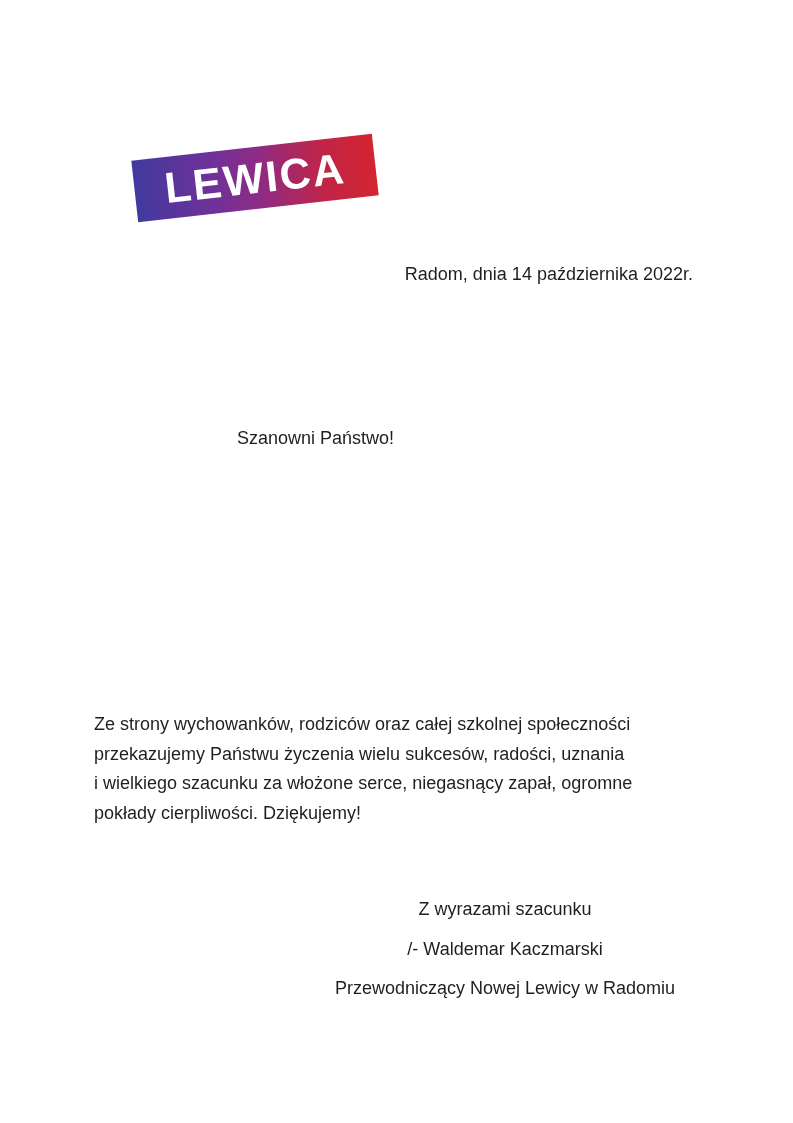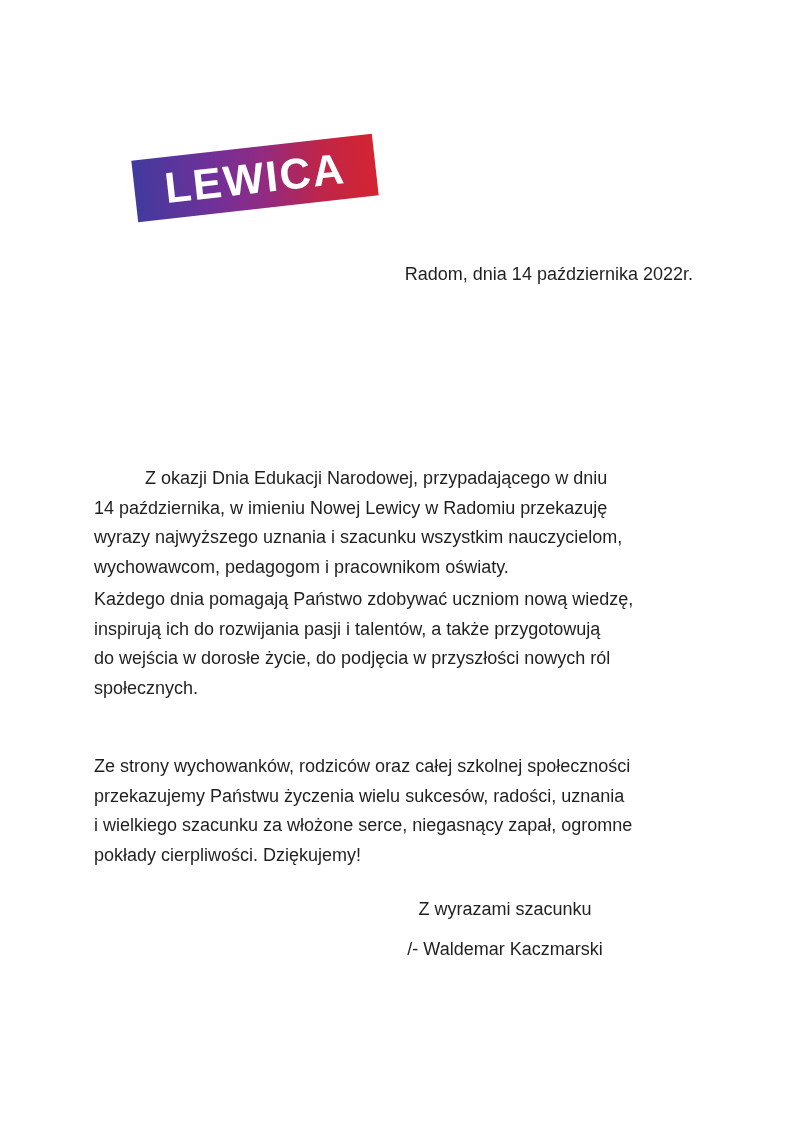--- a/index.html
+++ b/index.html
@@ -55,21 +55,21 @@
   .salutation {
     left: 237px;
     top: 424px;
   }
   .para {
     left: 94px;
     width: 644px;
   }
   .para-1 { top: 464px; text-indent: 51px; }
   .para-2 { top: 585px; }
-  .para-3 { top: 710px; margin-top: 42px; }
+  .para-3 { top: 710px; }
   .para-4 { top: 833px; }
   .closing-line {
     left: 505px;
     transform: translateX(-50%);
     white-space: nowrap;
     text-align: center;
   }
   .closing-regards   { top: 895px; }
   .closing-signature { top: 935px; }
   .closing-title     { top: 974px; }
@@ -79,35 +79,29 @@
 
 <div class="page">
 
   <div class="logo">
     <span class="logo-text">LEWICA</span>
   </div>
 
   <div class="txt date-line">Radom, dnia 14 października 2022r.</div>
 
 
+  <div class="txt salutation">Szanowni Państwo!</div>
 
-  <div class="txt para para-1">Z okazji Dnia Edukacji Narodowej, przypadającego w dniu
-14 października, w imieniu Nowej Lewicy w Radomiu przekazuję
-wyrazy najwyższego uznania i szacunku wszystkim nauczycielom,
-wychowawcom, pedagogom i pracownikom oświaty.</div>
 
-  <div class="txt para para-2">Każdego dnia pomagają Państwo zdobywać uczniom nową wiedzę,
-inspirują ich do rozwijania pasji i talentów, a także przygotowują
-do wejścia w dorosłe życie, do podjęcia w przyszłości nowych ról
-społecznych.</div>
 
   <div class="txt para para-3">Ze strony wychowanków, rodziców oraz całej szkolnej społeczności
 przekazujemy Państwu życzenia wielu sukcesów, radości, uznania
 i wielkiego szacunku za włożone serce, niegasnący zapał, ogromne
 pokłady cierpliwości. Dziękujemy!</div>
 
 
   <div class="txt closing-line closing-regards">Z wyrazami szacunku</div>
 
   <div class="txt closing-line closing-signature">/- Waldemar Kaczmarski</div>
 
+  <div class="txt closing-line closing-title">Przewodniczący Nowej Lewicy w Radomiu</div>
 
 </div>
 
 </body></html>

